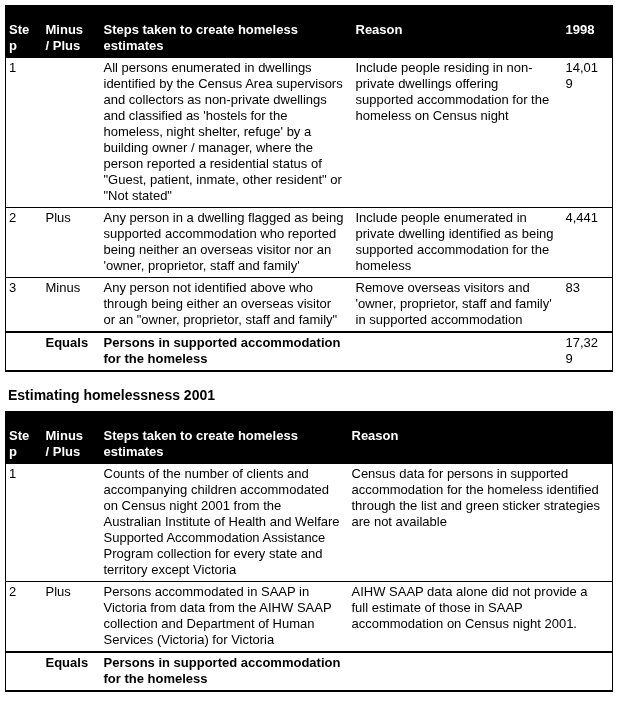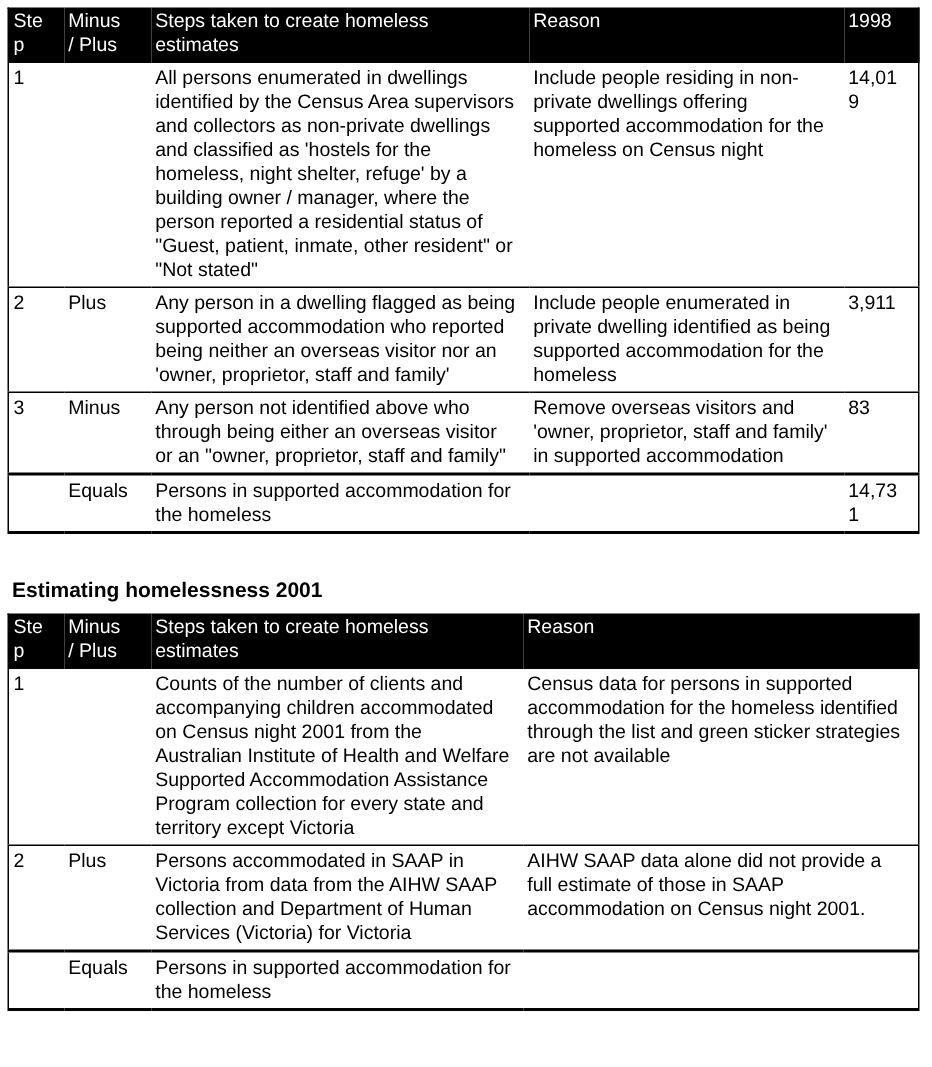--- a/index.html
+++ b/index.html
@@ -17,59 +17,59 @@
     font-size: 13px;
     font-weight: bold;
     margin: 0 0 0 3px;
     letter-spacing: 0px;
   }
   .section-heading {
     font-size: 14px;
     font-weight: bold;
     margin: 14px 0 8px 3px;
   }
-  .section-heading.second { margin-top: 29px; }
+  .section-heading.second { margin-top: 15px; }
   table.est {
     border-collapse: collapse;
     table-layout: fixed;
     width: 607px;
     border: 1px solid #000000;
     border-bottom: 2px solid #000000;
     font-size: 13px;
     line-height: 16px;
   }
   table.est th, table.est td {
     vertical-align: top;
     text-align: left;
     padding: 2px 8px 3px 3px;
     word-wrap: break-word;
   }
   table.est thead th {
     background: #000000;
     color: #ffffff;
-    font-weight: normal;
-    padding-top: 0;
+    font-weight: bold;
+    padding-top: 16px;
     padding-bottom: 4px;
   }
   th.mp-head { white-space: pre-line; }
   
   .t1 col.c-step  { width: 37px; }
   .t1 col.c-mp    { width: 58px; }
   .t1 col.c-steps { width: 252px; }
   .t1 col.c-reason{ width: 210px; }
   .t1 col.c-val   { width: 50px; }
   
   .t2 col.c-step  { width: 37px; }
   .t2 col.c-mp    { width: 58px; }
   .t2 col.c-steps { width: 248px; }
   .t2 col.c-reason{ width: 264px; }
   tbody tr.data-row td { border-top: 1px solid #000000; }
   tbody tr.data-row:first-child td { border-top: none; }
   tbody tr.totals-row td { border-top: 2px solid #000000; }
-  td.b { font-weight: normal; margin-top: 41px; }
+  td.b { font-weight: bold; margin-top: 41px; }
   td.val { padding-left: 3px; }
 </style>
 </head>
 <body>
 
 <div class="doc">
 
 
 
   <table class="est t1">
@@ -96,35 +96,35 @@
         <td></td>
         <td>All persons enumerated in dwellings identified by the Census Area supervisors and collectors as non-private dwellings and classified as 'hostels for the homeless, night shelter, refuge' by a building owner / manager, where the person reported a residential status of "Guest, patient, inmate, other resident" or "Not stated"</td>
         <td>Include people residing in non-private dwellings offering supported accommodation for the homeless on Census night</td>
         <td class="val">14,019</td>
       </tr>
       <tr class="data-row">
         <td>2</td>
         <td>Plus</td>
         <td>Any person in a dwelling flagged as being supported accommodation who reported being neither an overseas visitor nor an 'owner, proprietor, staff and family'</td>
         <td>Include people enumerated in private dwelling identified as being supported accommodation for the homeless</td>
-        <td class="val">3,911</td>
+        <td class="val">4,441</td>
       </tr>
       <tr class="data-row">
         <td>3</td>
         <td>Minus</td>
         <td>Any person not identified above who through being either an overseas visitor or an "owner, proprietor, staff and family"</td>
         <td>Remove overseas visitors and 'owner, proprietor, staff and family' in supported accommodation</td>
         <td class="val">83</td>
       </tr>
       <tr class="totals-row">
         <td></td>
         <td class="b">Equals</td>
         <td class="b">Persons in supported accommodation for the homeless</td>
         <td></td>
-        <td class="val">14,731</td>
+        <td class="val">17,329</td>
       </tr>
     </tbody>
   </table>
 
   <h2 class="section-heading second">Estimating homelessness 2001</h2>
 
   <table class="est t2">
     <colgroup>
       <col class="c-step">
         <col class="c-mp">

